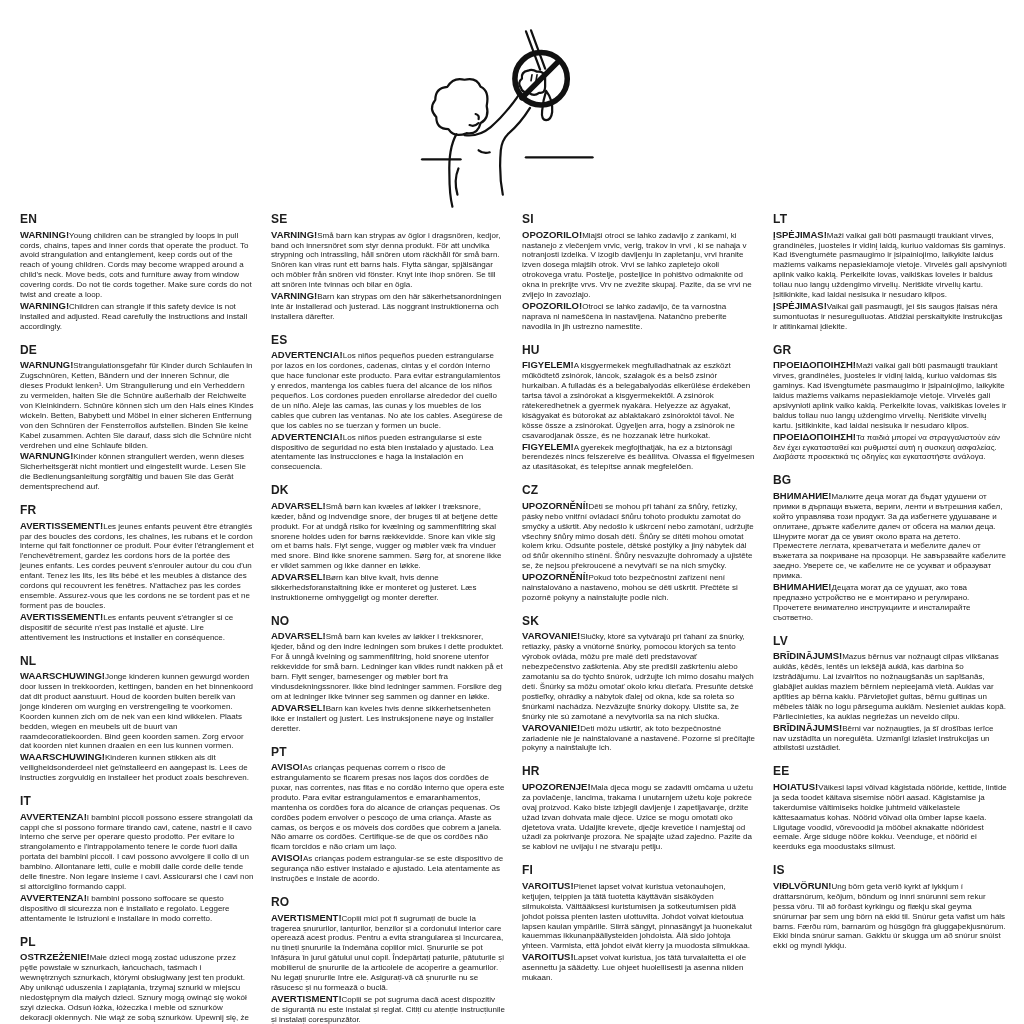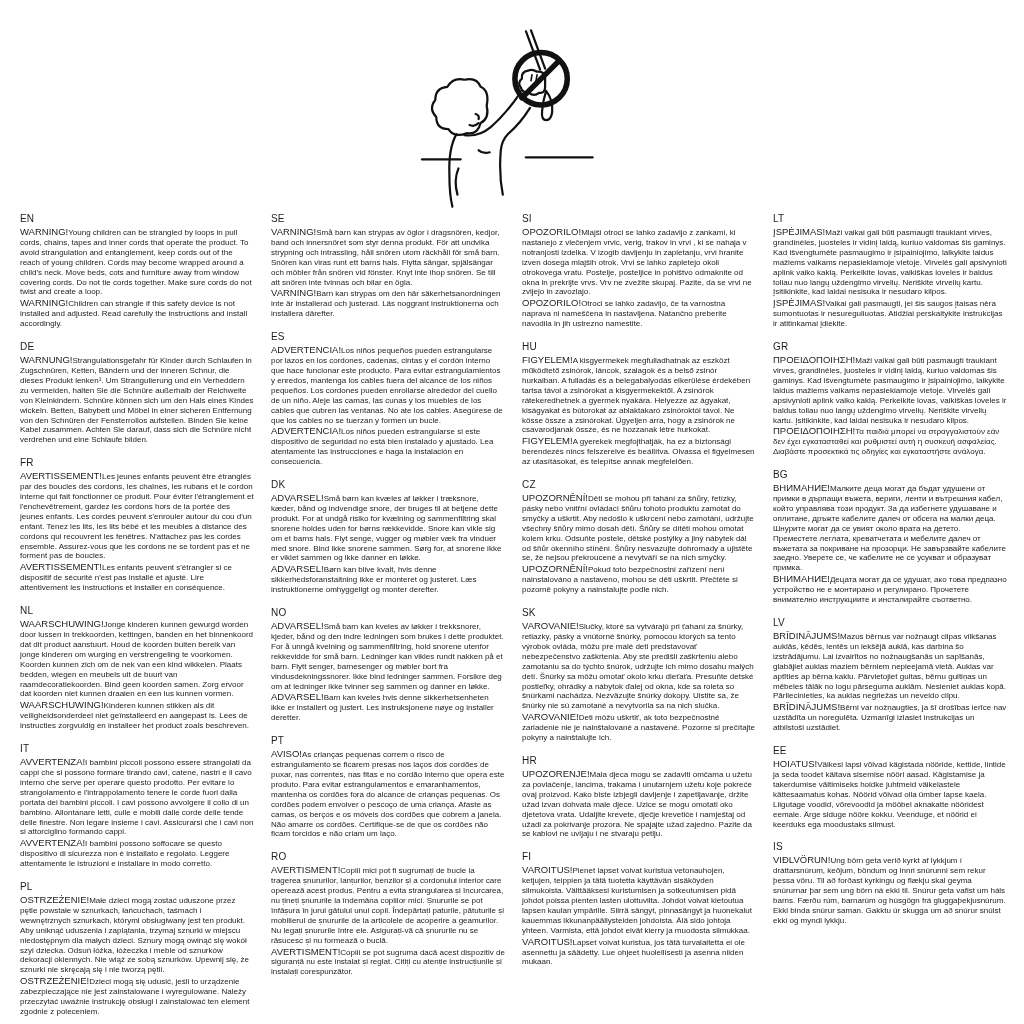--- a/index.html
+++ b/index.html
@@ -14,23 +14,23 @@
   .illustration {
     position:absolute; left:398px; top:16px; width:262px; height:194px;
   }
   .illustration svg { width:100%; height:100%; display:block; }
   .columns {
     position:absolute; left:20px; top:212px; width:988px;
     display:flex; gap:17px;
   }
   .column { flex:0 0 234px; width:234px; }
   .section { margin-bottom:11px; }
-  .lang { font-size:10px; font-weight:normal; line-height:1.3; margin-bottom:1px; letter-spacing:0.2px; }
+  .lang { font-size:12px; font-weight:bold; line-height:1.3; margin-bottom:1px; letter-spacing:0.2px; }
   .warn-p { font-size:8px; line-height:1.24; }
-  .alert { font-weight:normal; font-size:9.5px; }
+  .alert { font-weight:bold; font-size:9.5px; }
 </style>
 </head>
 <body>
 
 <div class="page">
 
   <div class="illustration">
     <svg viewBox="0 0 260 190" aria-hidden="true">
       <g fill="none" stroke="#111" stroke-width="2.2" stroke-linecap="round" stroke-linejoin="round">
 
@@ -65,20 +65,21 @@
   <div class="columns" id="columns">
       <div class="column">
         <section class="section">
           <h2 class="lang">EN</h2>
           <p class="warn-p"><span class="alert">WARNING!</span><span>Young children can be strangled by loops in pull cords, chains, tapes and inner cords that operate the product. To avoid strangulation and entanglement, keep cords out of the reach of young children. Cords may become wrapped around a child's neck. Move beds, cots and furniture away from window covering cords. Do not tie cords together. Make sure cords do not twist and create a loop.</span></p>
           <p class="warn-p"><span class="alert">WARNING!</span><span>Children can strangle if this safety device is not installed and adjusted. Read carefully the instructions and install accordingly.</span></p>
         </section>
         <section class="section">
           <h2 class="lang">DE</h2>
           <p class="warn-p"><span class="alert">WARNUNG!</span><span>Strangulationsgefahr für Kinder durch Schlaufen in Zugschnüren, Ketten, Bändern und der inneren Schnur, die dieses Produkt lenken¹. Um Strangulierung und ein Verheddern zu vermeiden, halten Sie die Schnüre außerhalb der Reichweite von Kleinkindern. Schnüre können sich um den Hals eines Kindes wickeln. Betten, Babybett und Möbel in einer sicheren Entfernung von den Schnüren der Fensterrollos aufstellen. Binden Sie keine Kabel zusammen. Achten Sie darauf, dass sich die Schnüre nicht verdrehen und eine Schlaufe bilden.</span></p>
+          <p class="warn-p"><span class="alert">WARNUNG!</span><span>Kinder können stranguliert werden, wenn dieses Sicherheitsgerät nicht montiert und eingestellt wurde. Lesen Sie die Bedienungsanleitung sorgfältig und bauen Sie das Gerät dementsprechend auf.</span></p>
         </section>
         <section class="section">
           <h2 class="lang">FR</h2>
           <p class="warn-p"><span class="alert">AVERTISSEMENT!</span><span>Les jeunes enfants peuvent être étranglés par des boucles des cordons, les chaînes, les rubans et le cordon interne qui fait fonctionner ce produit. Pour éviter l'étranglement et l'enchevêtrement, gardez les cordons hors de la portée des jeunes enfants. Les cordes peuvent s'enrouler autour du cou d'un enfant. Tenez les lits, les lits bébé et les meubles à distance des cordons qui recouvrent les fenêtres. N'attachez pas les cordes ensemble. Assurez-vous que les cordons ne se tordent pas et ne forment pas de boucles.</span></p>
           <p class="warn-p"><span class="alert">AVERTISSEMENT!</span><span>Les enfants peuvent s'étrangler si ce dispositif de sécurité n'est pas installé et ajusté. Lire attentivement les instructions et installer en conséquence.</span></p>
         </section>
         <section class="section">
           <h2 class="lang">NL</h2>
           <p class="warn-p"><span class="alert">WAARSCHUWING!</span><span>Jonge kinderen kunnen gewurgd worden door lussen in trekkoorden, kettingen, banden en het binnenkoord dat dit product aanstuurt. Houd de koorden buiten bereik van jonge kinderen om wurging en verstrengeling te voorkomen. Koorden kunnen zich om de nek van een kind wikkelen. Plaats bedden, wiegen en meubels uit de buurt van raamdecoratiekoorden. Bind geen koorden samen. Zorg ervoor dat koorden niet kunnen draaien en een lus kunnen vormen.</span></p>
           <p class="warn-p"><span class="alert">WAARSCHUWING!</span><span>Kinderen kunnen stikken als dit veiligheidsonderdeel niet geïnstalleerd en aangepast is. Lees de instructies zorgvuldig en installeer het product zoals beschreven.</span></p>
@@ -111,20 +112,21 @@
           <p class="warn-p"><span class="alert">ADVARSEL!</span><span>Børn kan blive kvalt, hvis denne sikkerhedsforanstaltning ikke er monteret og justeret. Læs instruktionerne omhyggeligt og monter derefter.</span></p>
         </section>
         <section class="section">
           <h2 class="lang">NO</h2>
           <p class="warn-p"><span class="alert">ADVARSEL!</span><span>Små barn kan kveles av løkker i trekksnorer, kjeder, bånd og den indre ledningen som brukes i dette produktet. For å unngå kvelning og sammenfiltring, hold snorene utenfor rekkevidde for små barn. Ledninger kan vikles rundt nakken på et barn. Flytt senger, barnesenger og møbler bort fra vindusdekningssnorer. Ikke bind ledninger sammen. Forsikre deg om at ledninger ikke tvinner seg sammen og danner en løkke.</span></p>
           <p class="warn-p"><span class="alert">ADVARSEL!</span><span>Barn kan kveles hvis denne sikkerhetsenheten ikke er installert og justert. Les instruksjonene nøye og installer deretter.</span></p>
         </section>
         <section class="section">
           <h2 class="lang">PT</h2>
           <p class="warn-p"><span class="alert">AVISO!</span><span>As crianças pequenas correm o risco de estrangulamento se ficarem presas nos laços dos cordões de puxar, nas correntes, nas fitas e no cordão interno que opera este produto. Para evitar estrangulamentos e emaranhamentos, mantenha os cordões fora do alcance de crianças pequenas. Os cordões podem envolver o pescoço de uma criança. Afaste as camas, os berços e os móveis dos cordões que cobrem a janela. Não amarre os cordões. Certifique-se de que os cordões não ficam torcidos e não criam um laço.</span></p>
+          <p class="warn-p"><span class="alert">AVISO!</span><span>As crianças podem estrangular-se se este dispositivo de segurança não estiver instalado e ajustado. Leia atentamente as instruções e instale de acordo.</span></p>
         </section>
         <section class="section">
           <h2 class="lang">RO</h2>
           <p class="warn-p"><span class="alert">AVERTISMENT!</span><span>Copiii mici pot fi sugrumați de bucle la tragerea șnururilor, lanțurilor, benzilor și a cordonului interior care operează acest produs. Pentru a evita strangularea și încurcarea, nu țineți șnururile la îndemâna copiilor mici. Șnururile se pot înfășura în jurul gâtului unui copil. Îndepărtați paturile, pătuturile și mobilierul de șnururile de la articolele de acoperire a geamurilor. Nu legați șnururile între ele. Asigurați-vă că șnururile nu se răsucesc și nu formează o buclă.</span></p>
           <p class="warn-p"><span class="alert">AVERTISMENT!</span><span>Copiii se pot sugruma dacă acest dispozitiv de siguranță nu este instalat și reglat. Citiți cu atenție instrucțiunile și instalați corespunzător.</span></p>
         </section>
       </div>
       <div class="column">
         <section class="section">
           <h2 class="lang">SI</h2>

